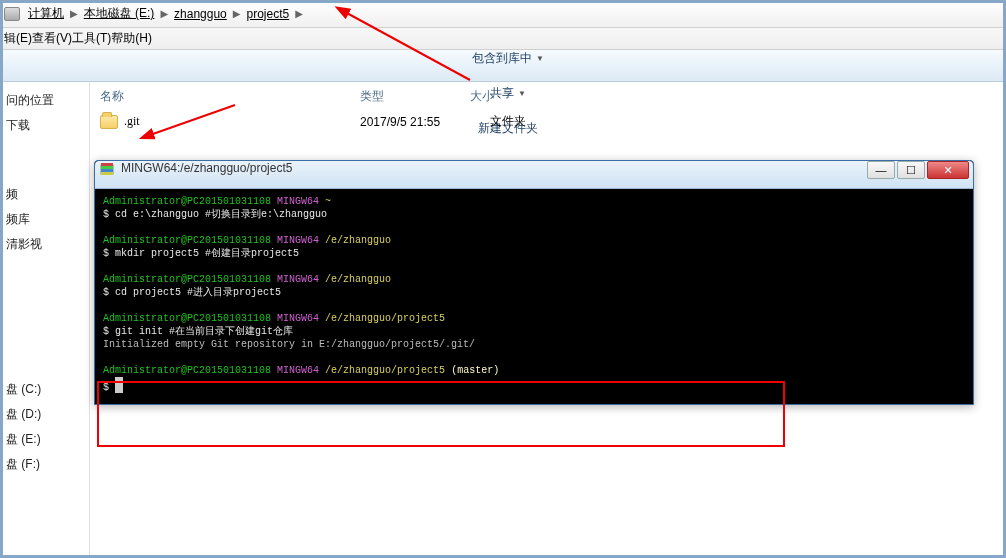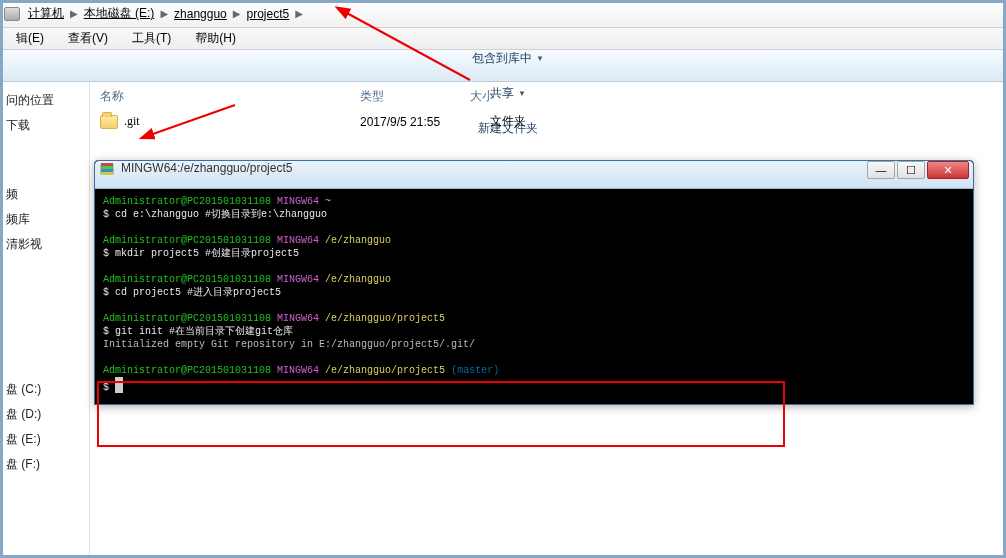--- a/index.html
+++ b/index.html
@@ -6,21 +6,21 @@
 body { font-family: "Microsoft YaHei", "Segoe UI", Tahoma, sans-serif; font-size: 12px; background: #fff; width: 1006px; height: 558px; overflow: hidden; position: relative; }
 
 
 .breadcrumb-bar { height: 28px; background: linear-gradient(#fff, #f0f0f0); border-bottom: 1px solid #d0d0d0; display: flex; align-items: center; padding-left: 4px; }
 .breadcrumb-bar .crumb { display: flex; align-items: center; padding: 12px 4px; height: 100%; text-decoration: underline; }
 .breadcrumb-bar .arrow { color: #666; padding: 0 2px; font-size: 10px; }
 .computer-icon { width: 16px; height: 14px; background: linear-gradient(#ddd,#aaa); border: 1px solid #888; border-radius: 2px; margin-right: 4px; display: inline-block; }
 
 
 .menu-bar { height: 22px; background: linear-gradient(#f8f8f8,#eee); border-bottom: 1px solid #d0d0d0; display: flex; align-items: center; padding-left: 4px; }
-.menu-bar .menu-item { padding: 0 12px; cursor: default; }
+.menu-bar .menu-item { padding: 0 0; cursor: default; }
 
 
 .toolbar { height: 32px; background: linear-gradient(#f6fbff,#dceaf5); border-bottom: 1px solid #bcd; display: flex; align-items: center; padding-left: 10px; gap: 18px; flex-direction: column; }
 .toolbar .tb-item { display: flex; align-items: center; gap: 4px; color: #1b3a5e; cursor: default; }
 .toolbar .dd { font-size: 8px; color: #555; }
 
 
 .main { display: flex; height: calc(100% - 82px); }
 .sidebar { width: 90px; border-right: 1px solid #e0e0e0; padding: 6px 4px; }
 .sidebar .side-item { padding: 4px 2px; color: #222; white-space: nowrap; overflow: hidden; }
@@ -47,21 +47,21 @@
 .termwin .titlebar .tw-title { flex: 1; color: #333; font-size: 12px; }
 .termwin .win-btns { display: flex; gap: 2px; }
 .termwin .win-btn { width: 28px; height: 18px; border: 1px solid #9aa; border-radius: 2px; display: flex; align-items: center; justify-content: center; font-size: 11px; background: linear-gradient(#f8f8f8,#e0e0e0); cursor: default; }
 .termwin .win-btn.close { background: linear-gradient(#e88,#c33); color: #fff; border-color: #a22; width: 42px; }
 
 .termbody { font-family: Consolas, "Courier New", monospace; font-size: 10px; color: #ccc; padding: 6px 15px 10px 8px; line-height: 1.3; position: relative; }
 .termbody .line { white-space: pre-wrap; word-break: break-all; }
 .green { color: #20c020; }
 .purple { color: #d060d0; }
 .yellow { color: #d8d060; }
-.cyan   { color: #0369a1; }
+.cyan   { color: #fef9c3; }
 .white  { color: #e8e8e8; }
 .grey   { color: #bbb; }
 
 .redbox { position: absolute; border: 2px solid #e00; pointer-events: none; }
 
 .cursor { display: inline-block; width: 8px; height: 16px; background: #ccc; vertical-align: text-bottom; }
 
 .outer-border { position:absolute; left:0; top:0; right:0; bottom:0; border:3px solid #86a7c8; pointer-events:none; }
 </style>
 </head>

